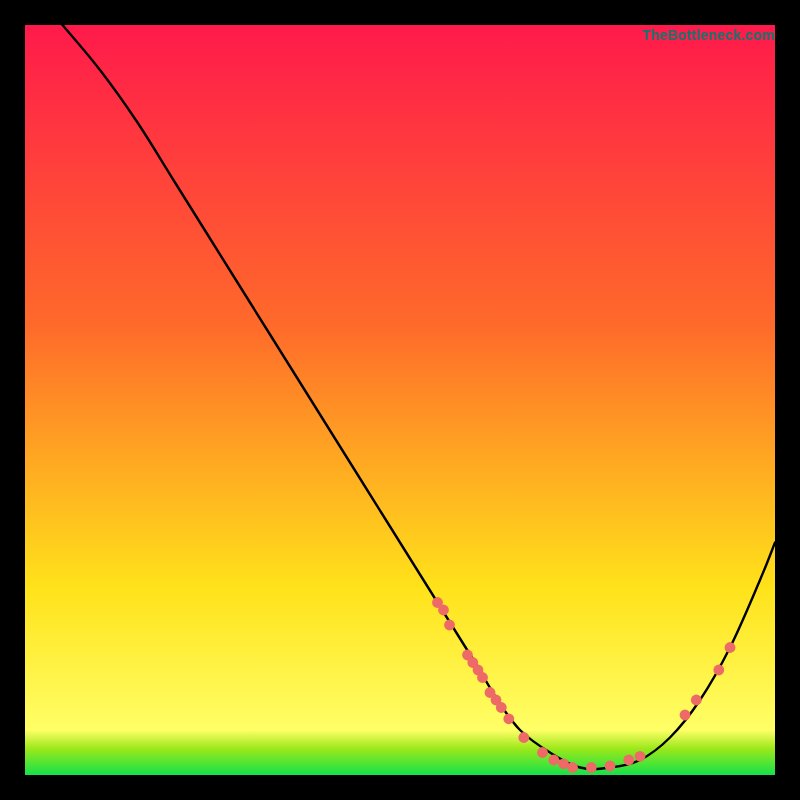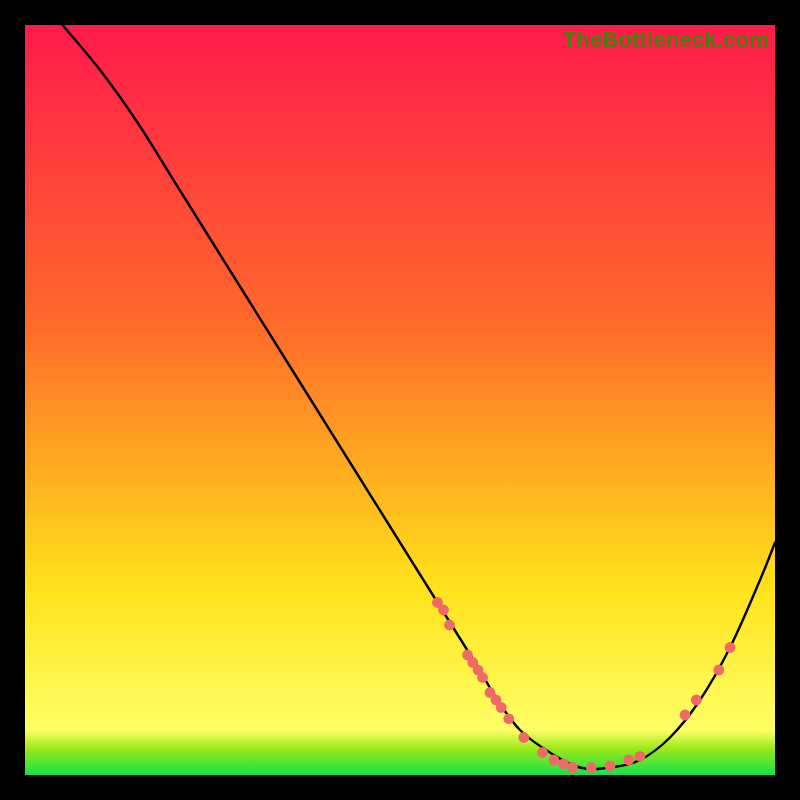--- a/index.html
+++ b/index.html
@@ -13,26 +13,26 @@
   .frame {
     position: absolute;
     left: 25px;
     top: 25px;
     width: 750px;
     height: 750px;
     background: #000;
   }
   .watermark {
     position: absolute;
-    right: 6px;
+    right: 0;
     top: 2px;
     font-family: Arial, Helvetica, sans-serif;
-    font-size: 22px;
+    font-size: 14px;
     font-weight: 600;
-    color: #4d7c0f;
+    color: #0f766e;
     letter-spacing: 0.2px;
     z-index: 10;
   }
   .plot-area {
     position: absolute;
     left: 0;
     top: 0;
     width: 750px;
     height: 750px;
   }

